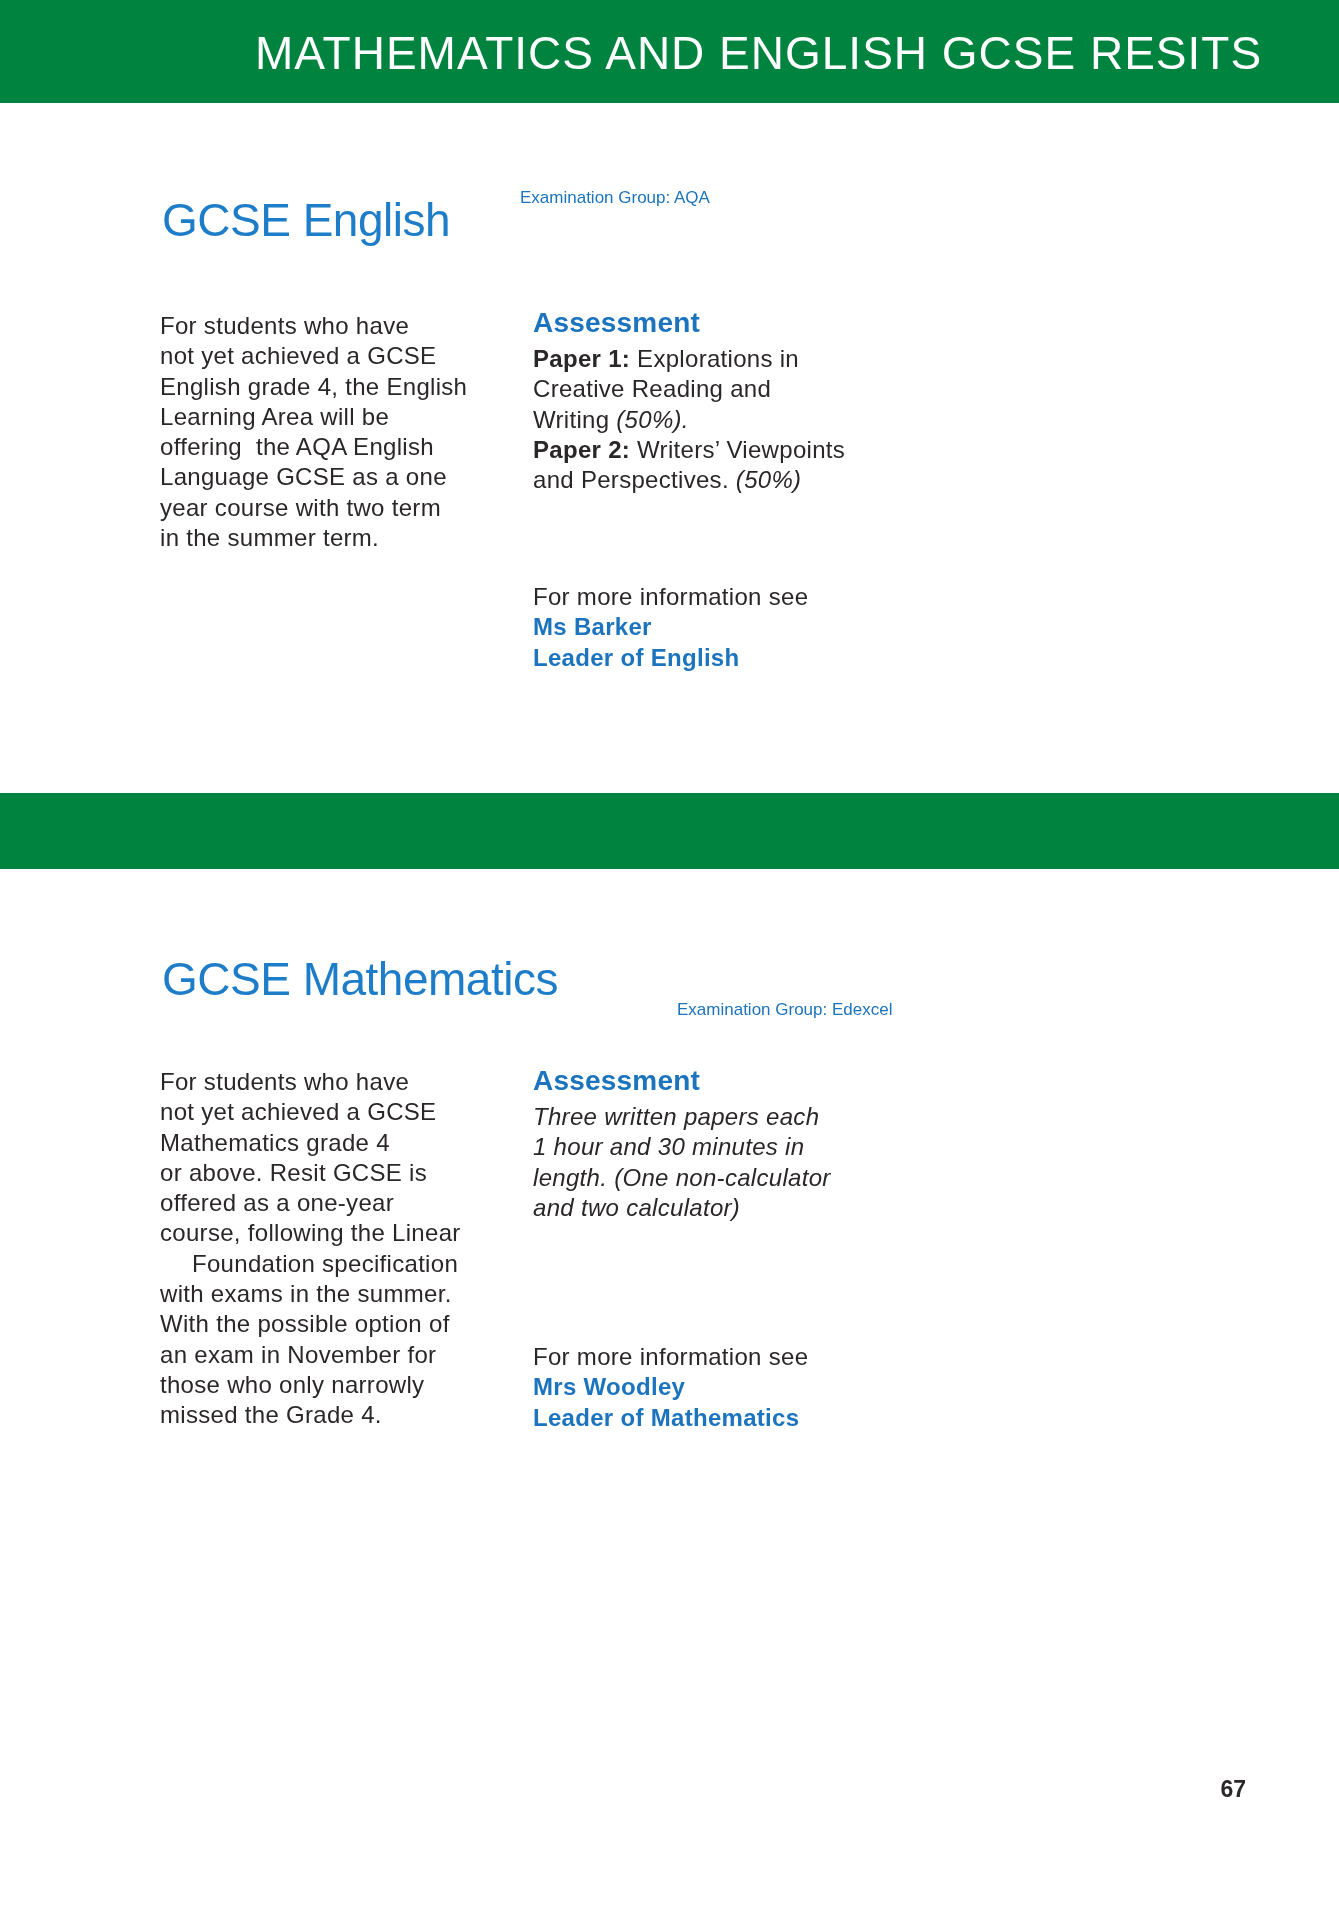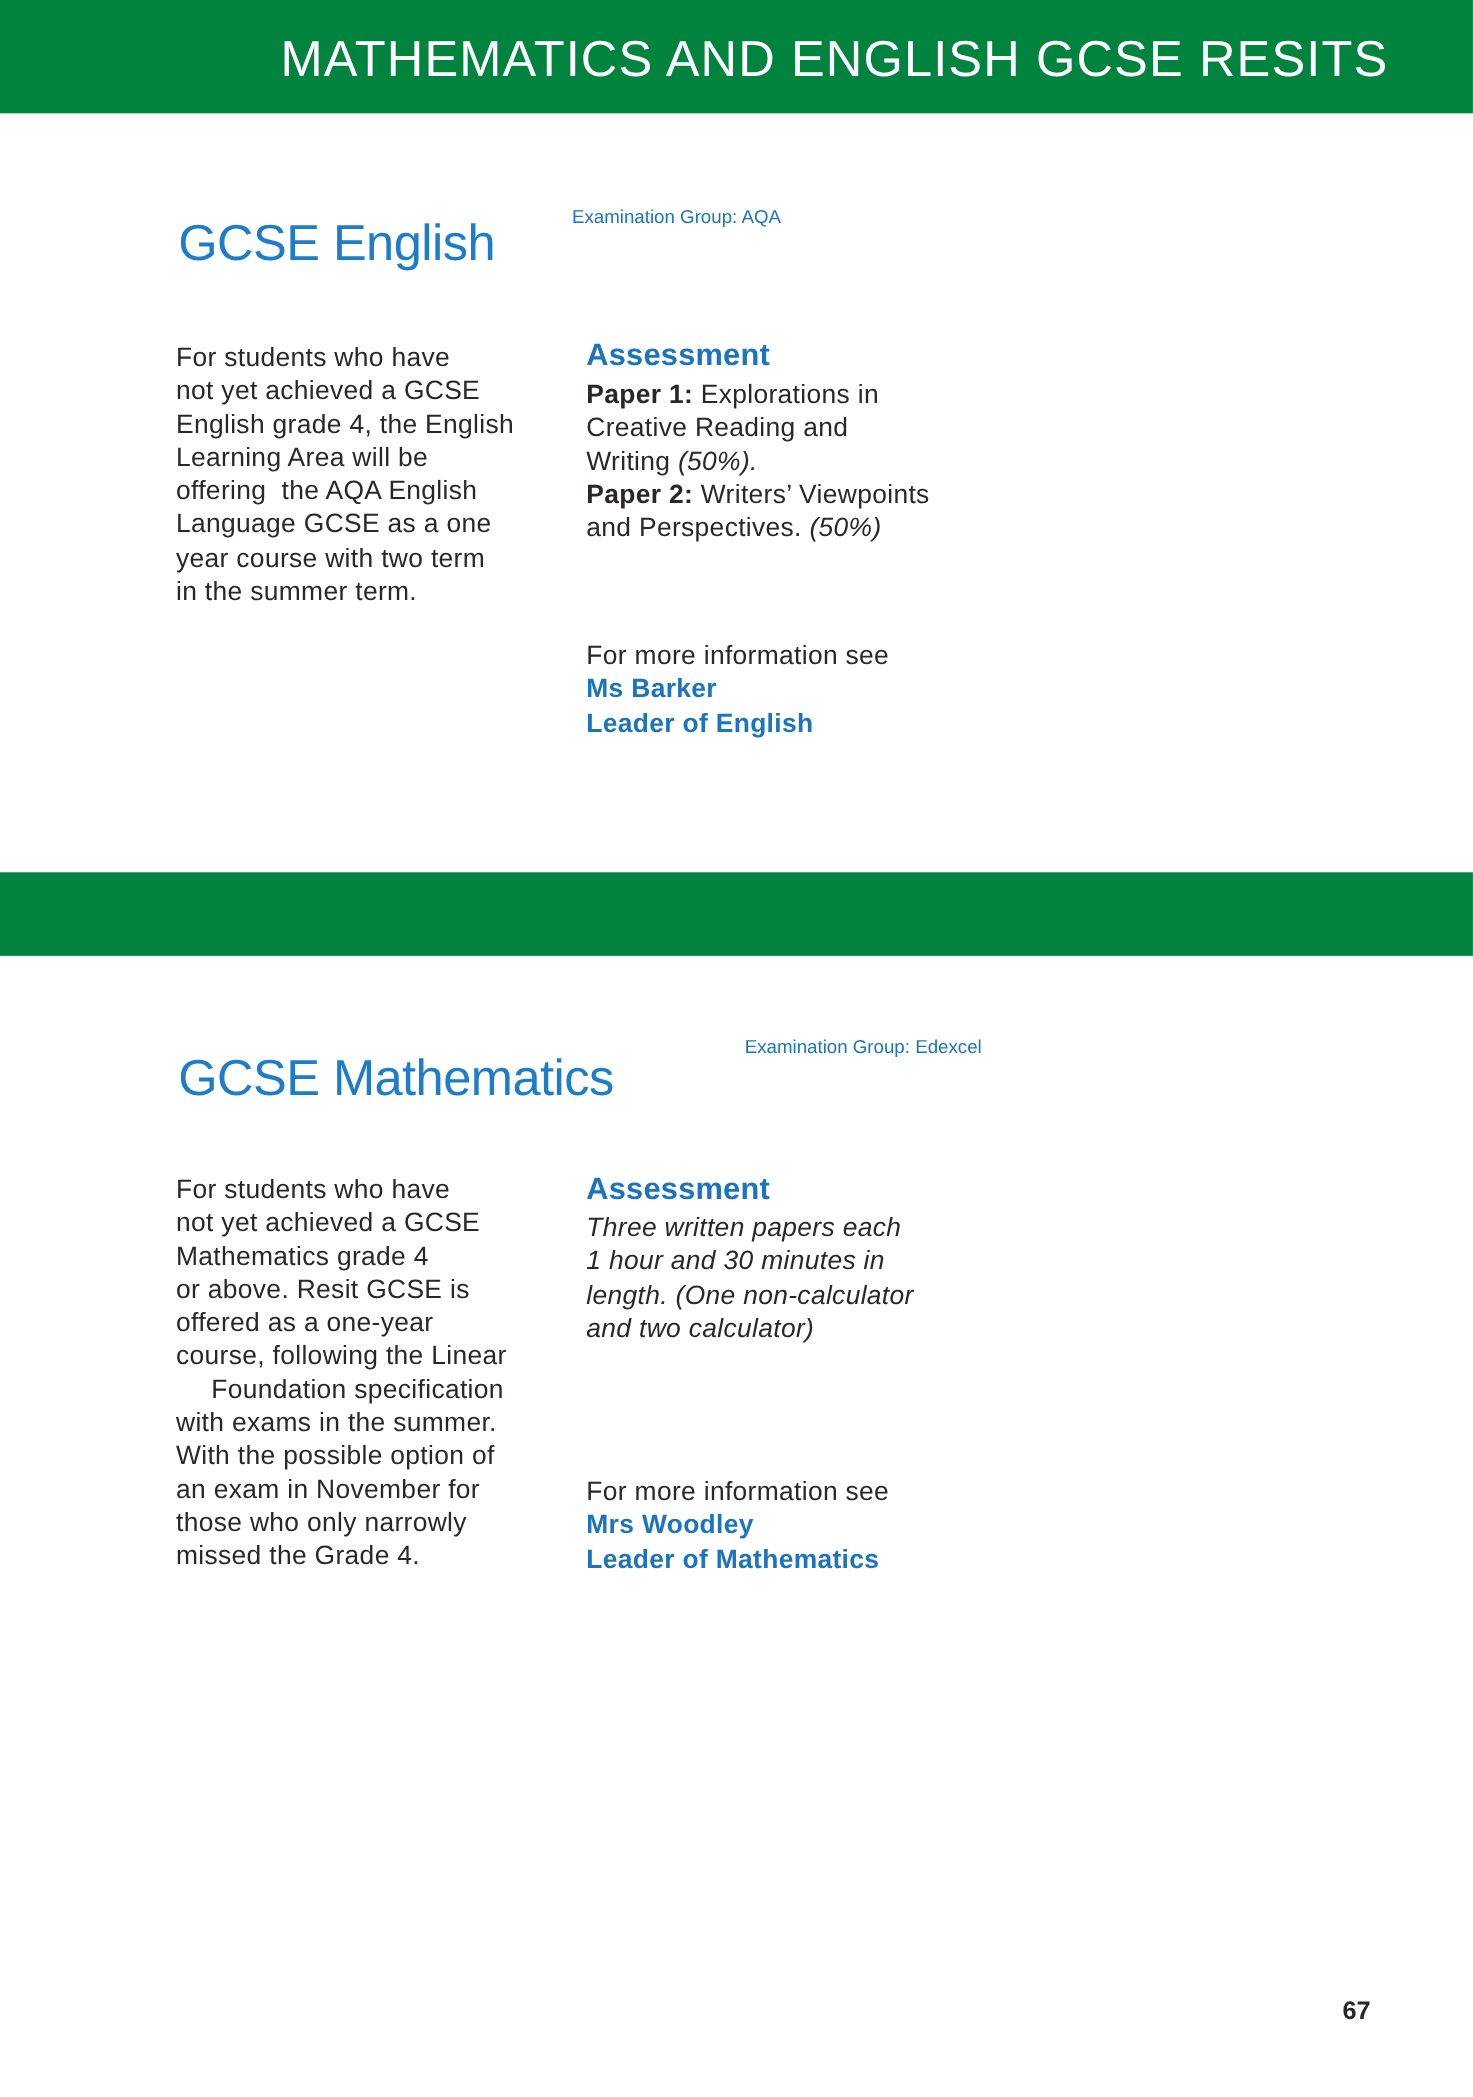--- a/index.html
+++ b/index.html
@@ -40,21 +40,21 @@
 
   .assessment-heading{
     margin:0 0 7px 0;font-size:28px;line-height:28px;font-weight:700;
     color:var(--blue,#1B74BD);letter-spacing:0.2px;
   }
 
   .more-info .intro{color:var(--text,#2b2728);}
   .more-info .contact{color:var(--blue,#1B74BD);font-weight:700;}
 
   .page-number{
-    position:absolute;left:1206px;top:1814px;width:40px;text-align:right;
+    position:absolute;left:1206px;top:1776px;width:40px;text-align:right;
     font-size:23px;font-weight:700;color:var(--text,#2b2728);
   }
 </style>
 </head>
 <body>
 
 <div class="page">
 
   <header class="band band-top">
     <div class="band-title">MATHEMATICS AND ENGLISH GCSE RESITS</div>
@@ -90,21 +90,21 @@
       <div class="tl intro">For more information see</div>
       <div class="tl contact">Ms Barker</div>
       <div class="tl contact">Leader of English</div>
     </div>
   </section>
 
   <div class="band band-divider"></div>
 
   <section>
     <h1 class="course-title" style="left:162px;top:925px;">GCSE Mathematics</h1>
-    <div class="exam-group" style="left:677px;top:942px;">Examination Group: Edexcel</div>
+    <div class="exam-group" style="left:677px;top:1000px;">Examination Group: Edexcel</div>
 
     <div class="textcol" style="left:160px;top:1067px;">
         <div class="tl"><span>For students who have</span></div>
         <div class="tl"><span>not yet achieved a GCSE</span></div>
         <div class="tl"><span>Mathematics grade 4</span></div>
         <div class="tl"><span>or above. Resit GCSE is</span></div>
         <div class="tl"><span>offered as a one-year</span></div>
         <div class="tl"><span>course, following the Linear</span></div>
         <div class="tl"><span class="m">Foundation specification</span></div>
         <div class="tl"><span>with exams in the summer.</span></div>

